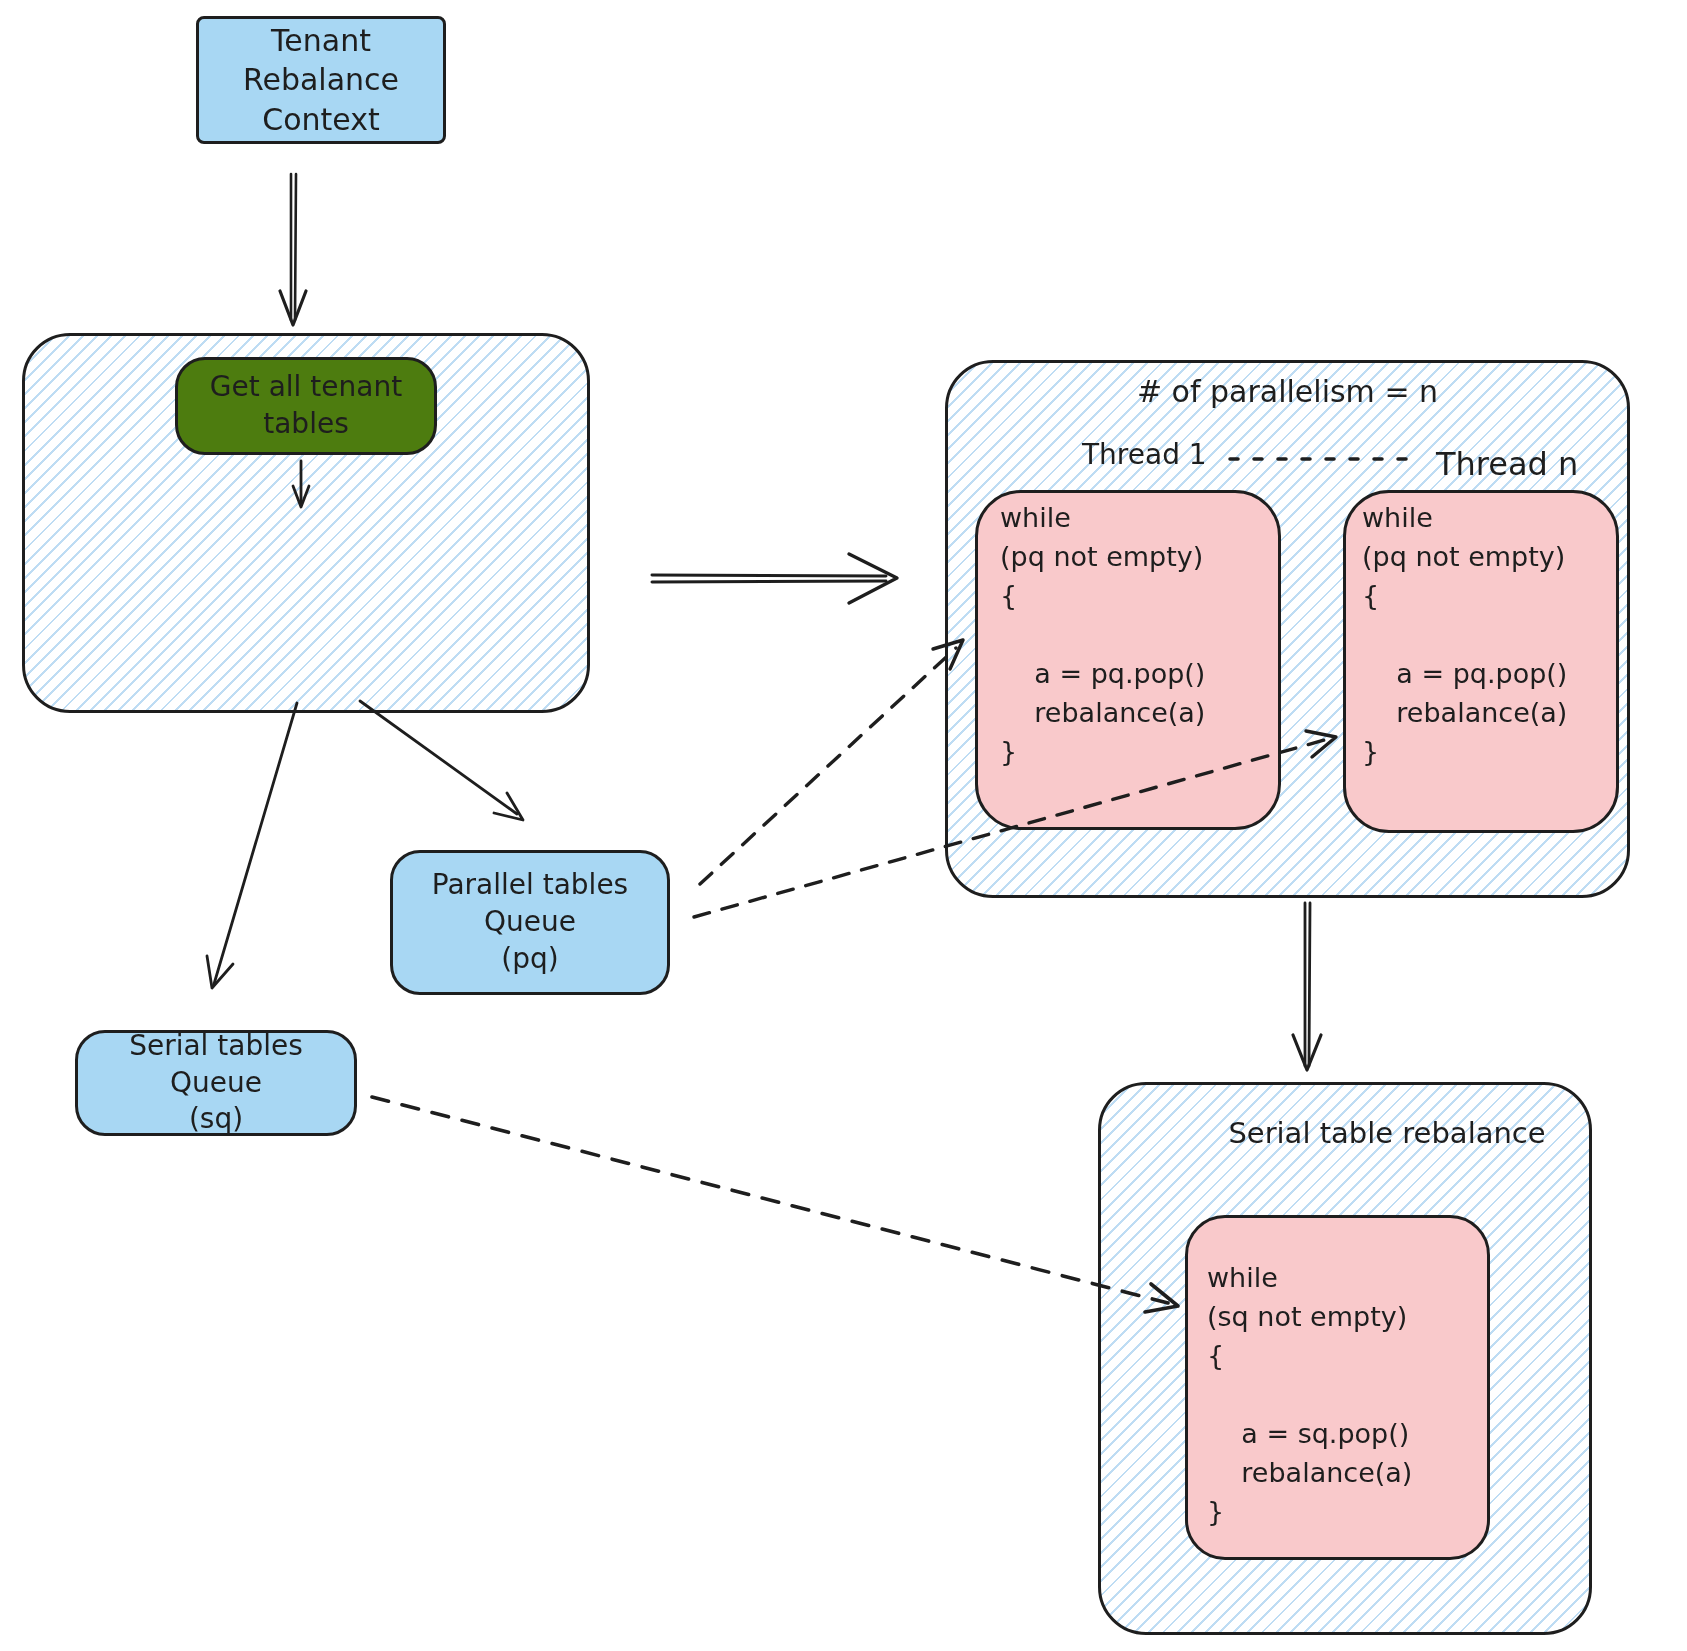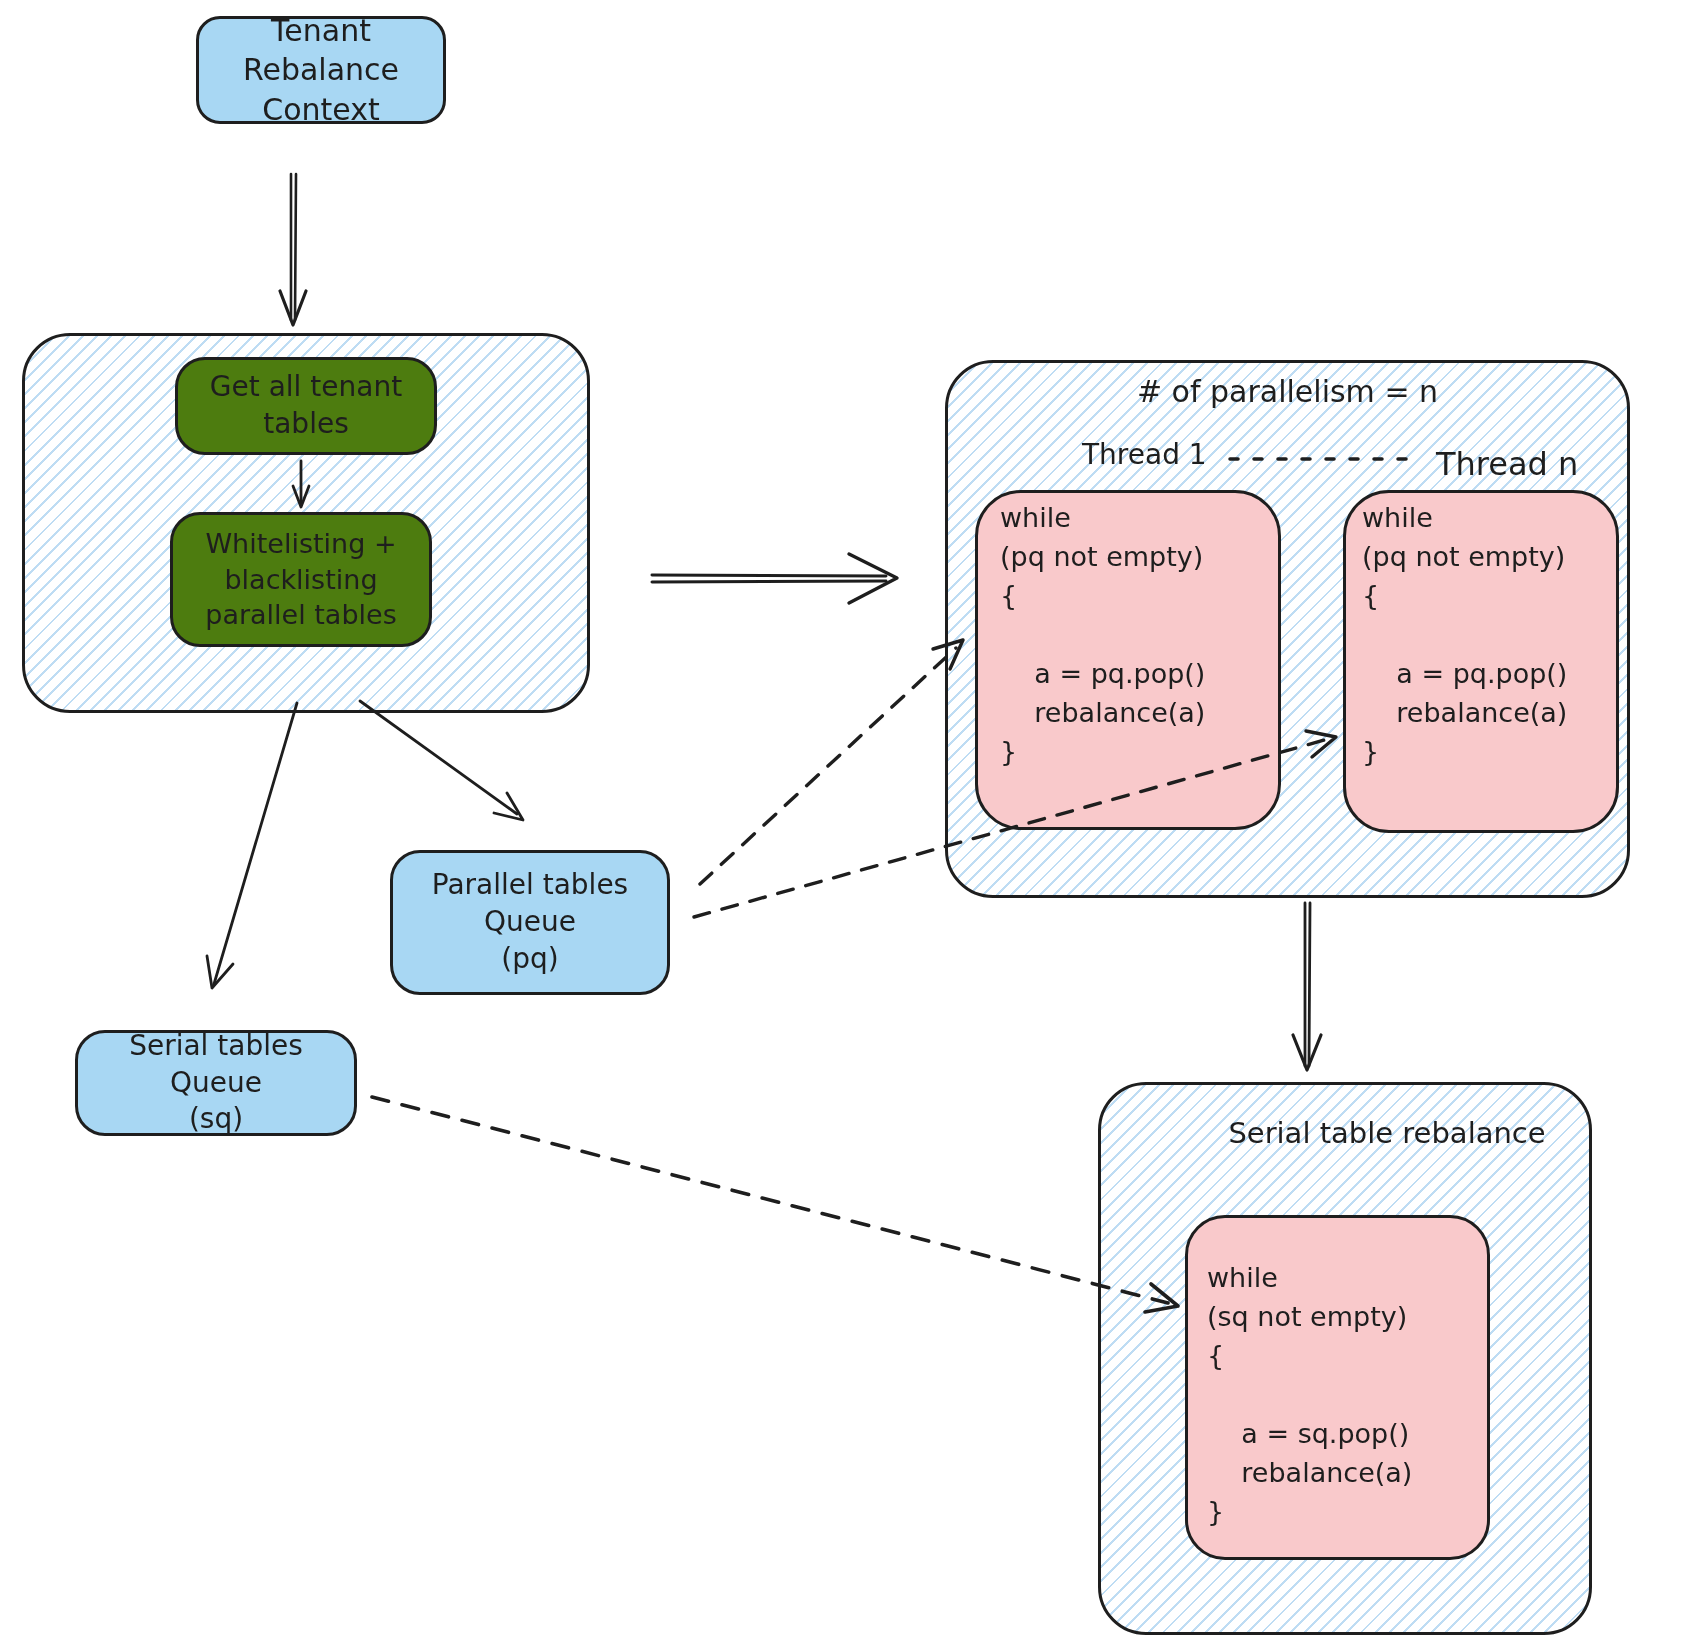--- a/index.html
+++ b/index.html
@@ -61,32 +61,29 @@
     fill:none;
     stroke-linecap:round;
     stroke-linejoin:round;
   }
 </style>
 </head>
 <body>
 
 <div id="canvas">
 
-  <div class="node blue" style="left:196px;top:16px;width:250px;height:108px;font-size:30px;border-radius:24px;">Tenant
+  <div class="node blue" style="left:196px;top:16px;width:250px;height:128px;font-size:30px;border-radius:8px;">Tenant
 Rebalance
 Context</div>
 
   <div class="container" style="left:22px;top:333px;width:568px;height:380px;"></div>
 
   <div class="node pink" style="left:175px;top:357px;width:262px;height:98px;font-size:28px;">Get all tenant
 tables</div>
 
-  <div class="node pink" style="left:170px;top:512px;width:262px;height:135px;font-size:27px;">Whitelisting +
-blacklisting
-parallel tables</div>
 
   <div class="node blue" style="left:390px;top:850px;width:280px;height:145px;font-size:28px;">Parallel tables
 Queue
 (pq)</div>
 
   <div class="node blue" style="left:75px;top:1030px;width:282px;height:106px;font-size:28px;">Serial tables
 Queue
 (sq)</div>
 
   <div class="container" style="left:945px;top:360px;width:685px;height:538px;"></div>

